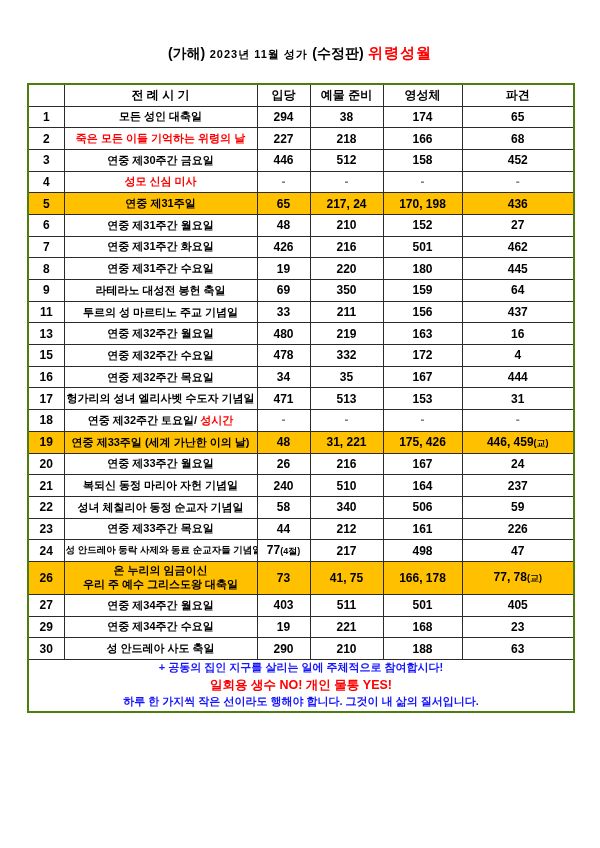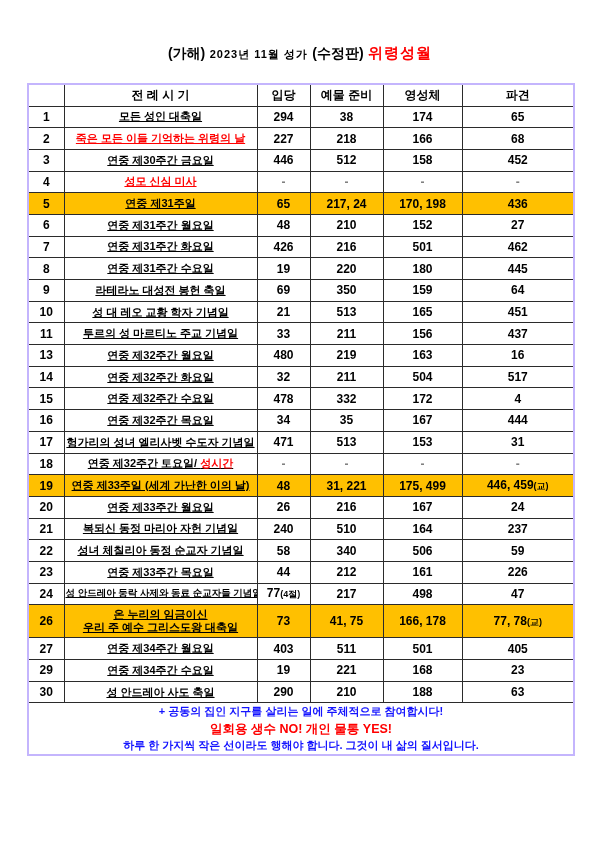--- a/index.html
+++ b/index.html
@@ -7,28 +7,28 @@
   .page {
     position:relative; width:600px; height:848px; background:#fff;
     font-family:"Liberation Sans","DejaVu Sans",sans-serif; font-weight:bold; color:#000;
   }
   .title { position:absolute; top:44px; left:0; width:600px; text-align:center; white-space:nowrap; }
   .title .t-small { font-size:14px; }
   .title .t-main  { font-size:11px; letter-spacing:1px; }
   .title .t-red   { font-size:15px; color:var(--red,#FF0000); letter-spacing:1px; }
 
   .table-wrap { position:absolute; top:83px; left:27px; }
-  table { border-collapse:collapse; table-layout:fixed; width:546px; border:2px solid #c4b5fd; }
+  table { border-collapse:collapse; table-layout:fixed; width:546px; border:2px solid #4d7c0f; }
   th, td {
     border:1px solid #2b2b2b; text-align:center; vertical-align:middle;
     overflow:hidden; white-space:nowrap; padding:0 1px;
   }
   th { height:22px; font-size:12px; }
   td { height:21.7px; font-size:12px; }
-  td.period { font-size:11px;text-decoration:underline; }
+  td.period { font-size:11px; }
   td.psmall { font-size:9.5px; }
   tr.hl td { background:var(--hl,#FFC000); }
   tr.tall td { height:33px; }
   tr.tall td.period { line-height:1.25; }
   .red  { color:var(--red,#FF0000); }
   .dash { color:#808080; }
   .sm   { font-size:9px; }
   td.footer-cell { height:52px; font-size:11px; line-height:1.45; white-space:normal; }
   .f-blue { color:var(--blue,#1414FF); }
   .f-red  { color:var(--red,#FF0000); font-size:12.5px;text-align:center; }
@@ -132,52 +132,36 @@
     </tr>
           <tr>
       <td>9</td>
       <td class="period">라테라노 대성전 봉헌 축일</td>
       <td>69</td>
       <td>350</td>
       <td>159</td>
       <td>64</td>
     </tr>
           <tr>
-      <td>10</td>
-      <td class="period">성 대 레오 교황 학자 기념일</td>
-      <td>21</td>
-      <td>513</td>
-      <td>165</td>
-      <td>451</td>
-    </tr>
-          <tr>
       <td>11</td>
       <td class="period">투르의 성 마르티노 주교 기념일</td>
       <td>33</td>
       <td>211</td>
       <td>156</td>
       <td>437</td>
     </tr>
           <tr>
       <td>13</td>
       <td class="period">연중 제32주간 월요일</td>
       <td>480</td>
       <td>219</td>
       <td>163</td>
       <td>16</td>
     </tr>
           <tr>
-      <td>14</td>
-      <td class="period">연중 제32주간 화요일</td>
-      <td>32</td>
-      <td>211</td>
-      <td>504</td>
-      <td>517</td>
-    </tr>
-          <tr>
       <td>15</td>
       <td class="period">연중 제32주간 수요일</td>
       <td>478</td>
       <td>332</td>
       <td>172</td>
       <td>4</td>
     </tr>
           <tr>
       <td>16</td>
       <td class="period">연중 제32주간 목요일</td>
@@ -200,21 +184,21 @@
       <td class="dash">-</td>
       <td class="dash">-</td>
       <td class="dash">-</td>
       <td class="dash">-</td>
     </tr>
           <tr class="hl">
       <td>19</td>
       <td class="period">연중 제33주일 (세계 가난한 이의 날)</td>
       <td>48</td>
       <td>31, 221</td>
-      <td>175, 499</td>
+      <td>175, 426</td>
       <td>446, 459<span class="sm">(교)</span></td>
     </tr>
           <tr>
       <td>20</td>
       <td class="period">연중 제33주간 월요일</td>
       <td>26</td>
       <td>216</td>
       <td>167</td>
       <td>24</td>
     </tr>

